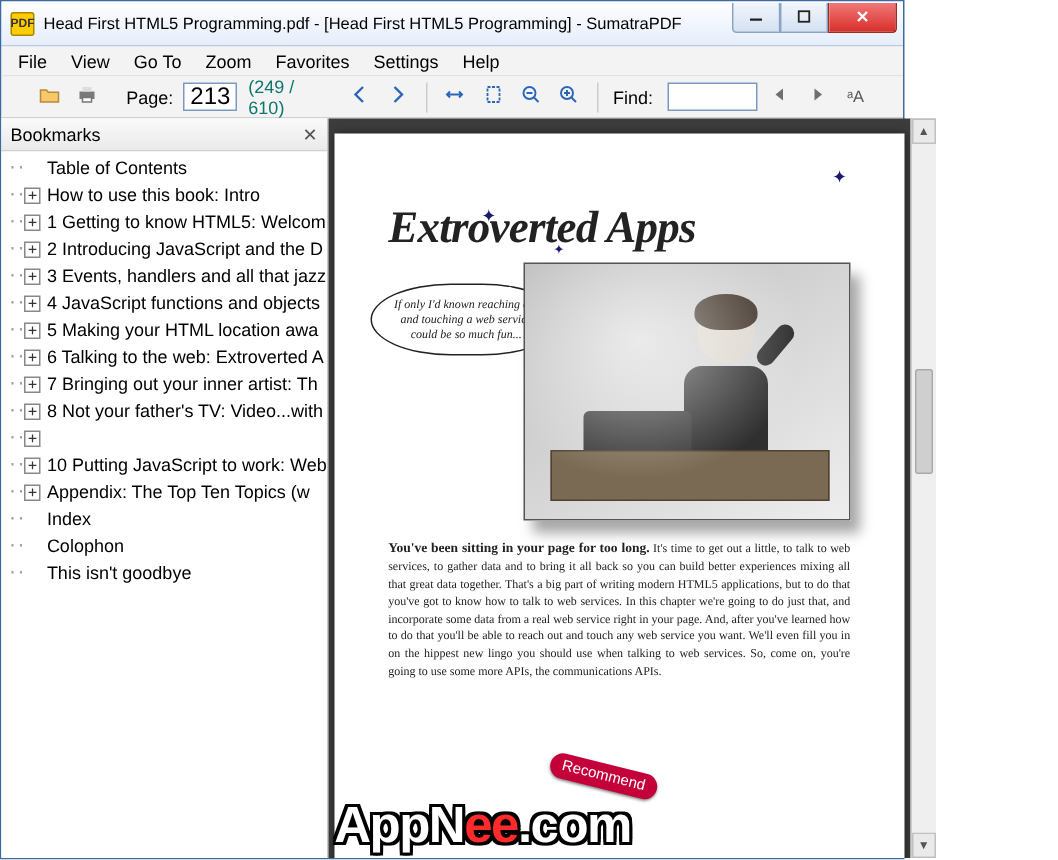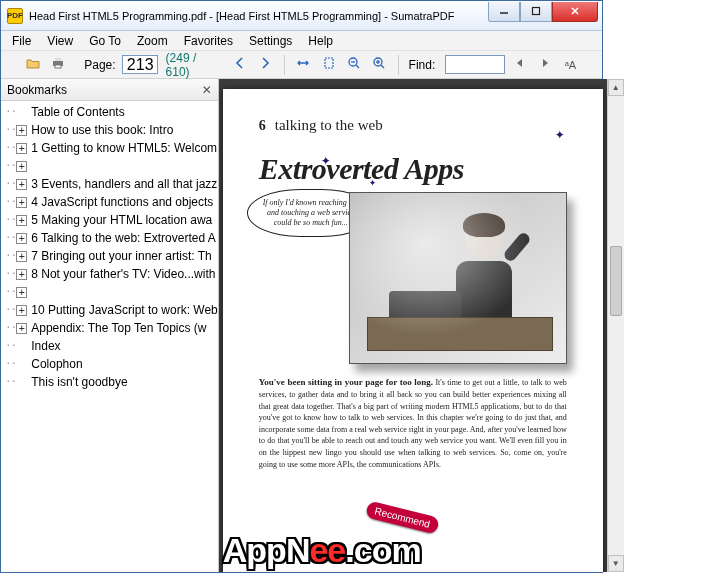--- a/index.html
+++ b/index.html
@@ -198,20 +198,21 @@
             <span class="lbl">How to use this book: Intro</span>
           </div>
           <div class="treeitem">
             <span class="connector">··</span>
             <span class="exp">+</span>
             <span class="lbl">1 Getting to know HTML5: Welcom</span>
           </div>
           <div class="treeitem">
             <span class="connector">··</span>
             <span class="exp">+</span>
+            <span class="lbl">2 Introducing JavaScript and the D</span>
           </div>
           <div class="treeitem">
             <span class="connector">··</span>
             <span class="exp">+</span>
             <span class="lbl">3 Events, handlers and all that jazz</span>
           </div>
           <div class="treeitem">
             <span class="connector">··</span>
             <span class="exp">+</span>
             <span class="lbl">4 JavaScript functions and objects</span>
@@ -264,24 +265,20 @@
             <span class="connector">··</span>
             <span class="noexp"></span>
             <span class="lbl">This isn't goodbye</span>
           </div>
         </div>
     </div>
 
     <div class="content">
       <div class="pagewrap">
         <div class="page">
-          <div>
-            <span class="chapnum">6</span>
-            <span class="chaptext">talking to the web</span>
-          </div>
           <div class="stars">
             <span class="star" style="left:62px;top:20px;">✦</span>
             <span class="star" style="right:2px;top:-6px;">✦</span>
             <span class="star" style="left:110px;top:44px;font-size:9px;">✦</span>
           </div>
           <div class="bigtitle">Extroverted Apps</div>
 
           <div class="bubble">If only I'd known reaching out and touching a web service could be so much fun...</div>
           <div class="think1"></div>
           <div class="think2"></div>

